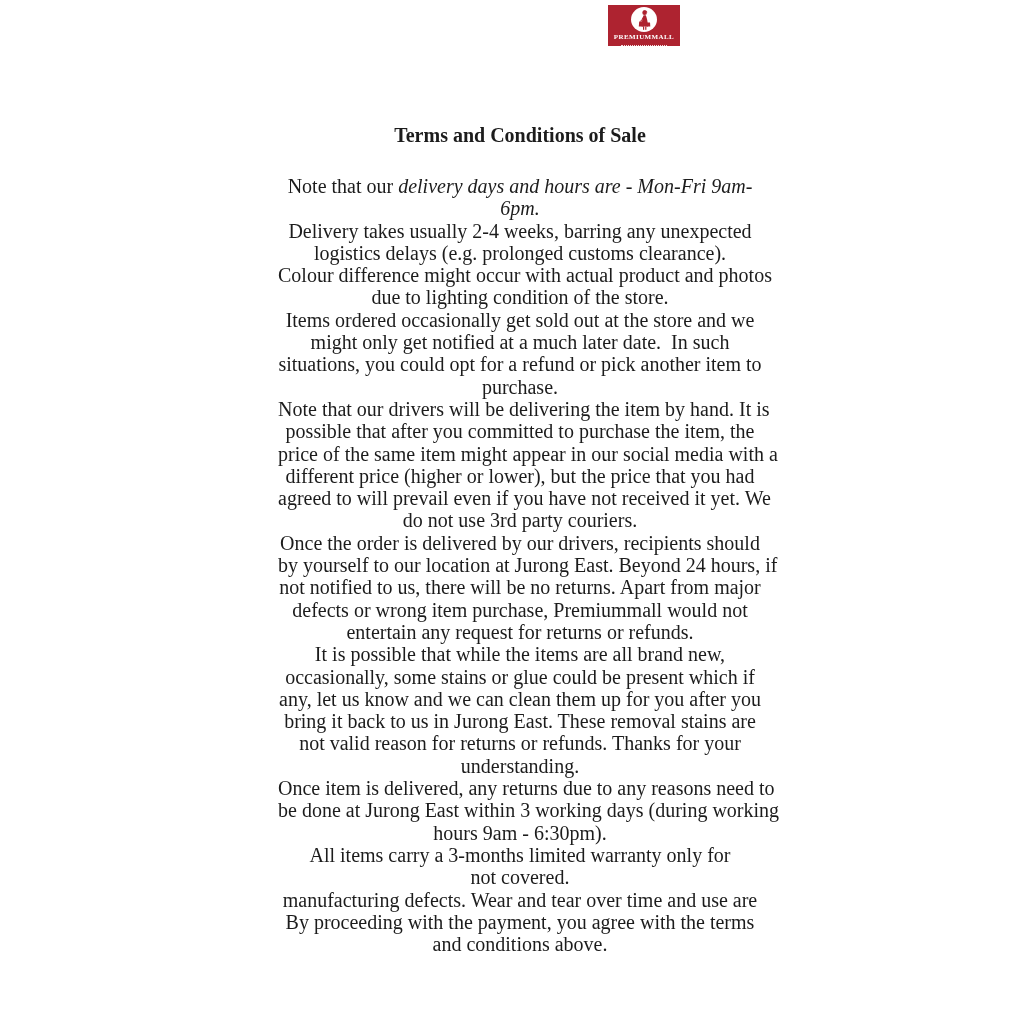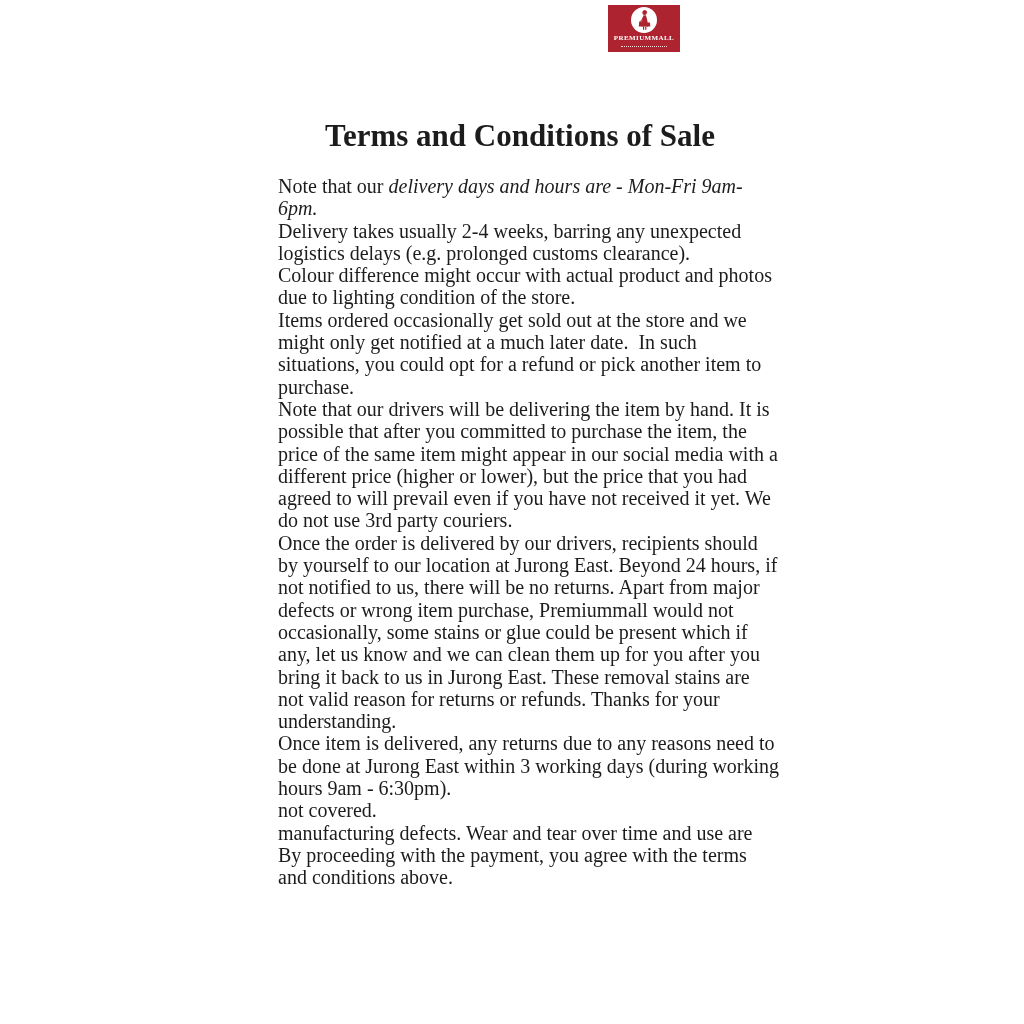--- a/index.html
+++ b/index.html
@@ -13,21 +13,21 @@
     position: relative;
     overflow: hidden;
     font-family: "Liberation Serif", serif;
   }
   
   .logo {
     position: absolute;
     left: 608px;
     top: 5px;
     width: 72px;
-    height: 47px;
+    height: 41px;
     display: flex;
     flex-direction: column;
     align-items: center;
     box-sizing: border-box;
     padding-top: 2px;
   }
   .logo-circle {
     width: 26px;
     height: 26px;
     border-radius: 50%;
@@ -53,32 +53,33 @@
     margin-top: 3px;
   }
   
   .content {
     position: absolute;
     left: 278px;
     top: 121px;
     width: 484px;
   }
   .doc-title {
-    font-size: 31px;
+    font-size: 20px;
     font-weight: bold;
     text-align: center;
     line-height: 29px;
     margin: 0 0 25px 0;
   }
   .body-text {
     font-size: 20px;
     line-height: 22.3px;
   }
   .line {
     white-space: pre;
+    text-align: center;
   }
   .italic {
     font-style: italic;
   }
 </style>
 </head>
 <body>
 
 <div class="logo" style="background: rgb(174, 35, 48);">
   <div class="logo-circle">
@@ -123,26 +124,29 @@
       <div class="line"><span>Note that our drivers will be delivering the item by hand. It is</span></div>
       <div class="line"><span>possible that after you committed to purchase the item, the</span></div>
       <div class="line"><span>price of the same item might appear in our social media with a</span></div>
       <div class="line"><span>different price (higher or lower), but the price that you had</span></div>
       <div class="line"><span>agreed to will prevail even if you have not received it yet. We</span></div>
       <div class="line"><span>do not use 3rd party couriers.</span></div>
       <div class="line"><span>Once the order is delivered by our drivers, recipients should</span></div>
       <div class="line"><span>by yourself to our location at Jurong East. Beyond 24 hours, if</span></div>
       <div class="line"><span>not notified to us, there will be no returns. Apart from major</span></div>
       <div class="line"><span>defects or wrong item purchase, Premiummall would not</span></div>
+      <div class="line"><span>entertain any request for returns or refunds.</span></div>
+      <div class="line"><span>It is possible that while the items are all brand new,</span></div>
       <div class="line"><span>occasionally, some stains or glue could be present which if</span></div>
       <div class="line"><span>any, let us know and we can clean them up for you after you</span></div>
       <div class="line"><span>bring it back to us in Jurong East. These removal stains are</span></div>
       <div class="line"><span>not valid reason for returns or refunds. Thanks for your</span></div>
       <div class="line"><span>understanding.</span></div>
       <div class="line"><span>Once item is delivered, any returns due to any reasons need to</span></div>
       <div class="line"><span>be done at Jurong East within 3 working days (during working</span></div>
       <div class="line"><span>hours 9am - 6:30pm).</span></div>
+      <div class="line"><span>All items carry a 3-months limited warranty only for</span></div>
       <div class="line"><span>not covered.</span></div>
       <div class="line"><span>manufacturing defects. Wear and tear over time and use are</span></div>
       <div class="line"><span>By proceeding with the payment, you agree with the terms</span></div>
       <div class="line"><span>and conditions above.</span></div>
     </div>
 </div>
 
 </body></html>

